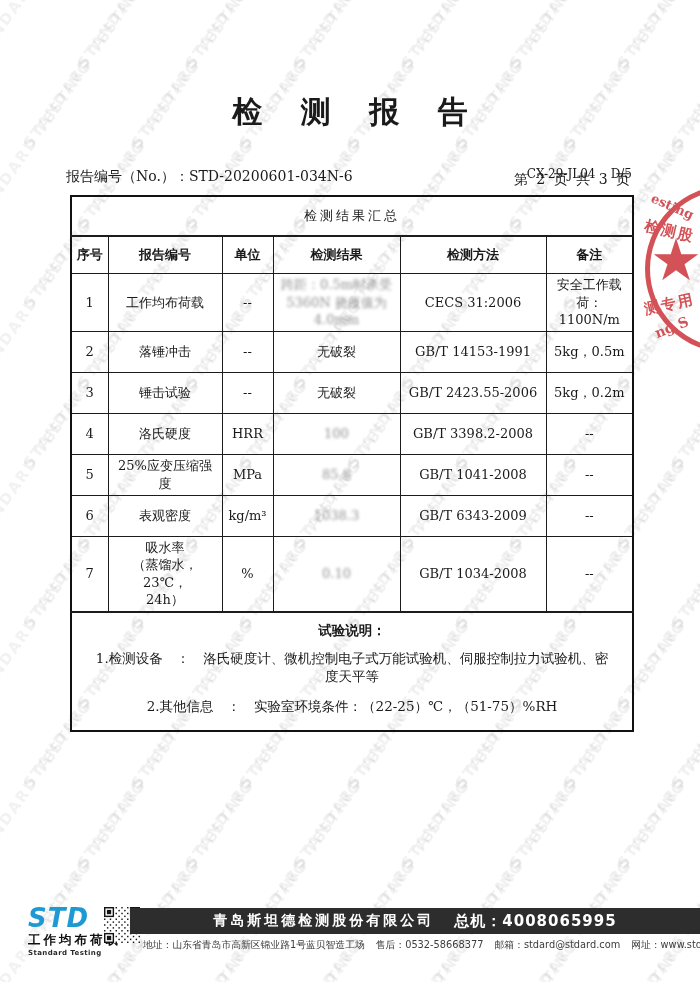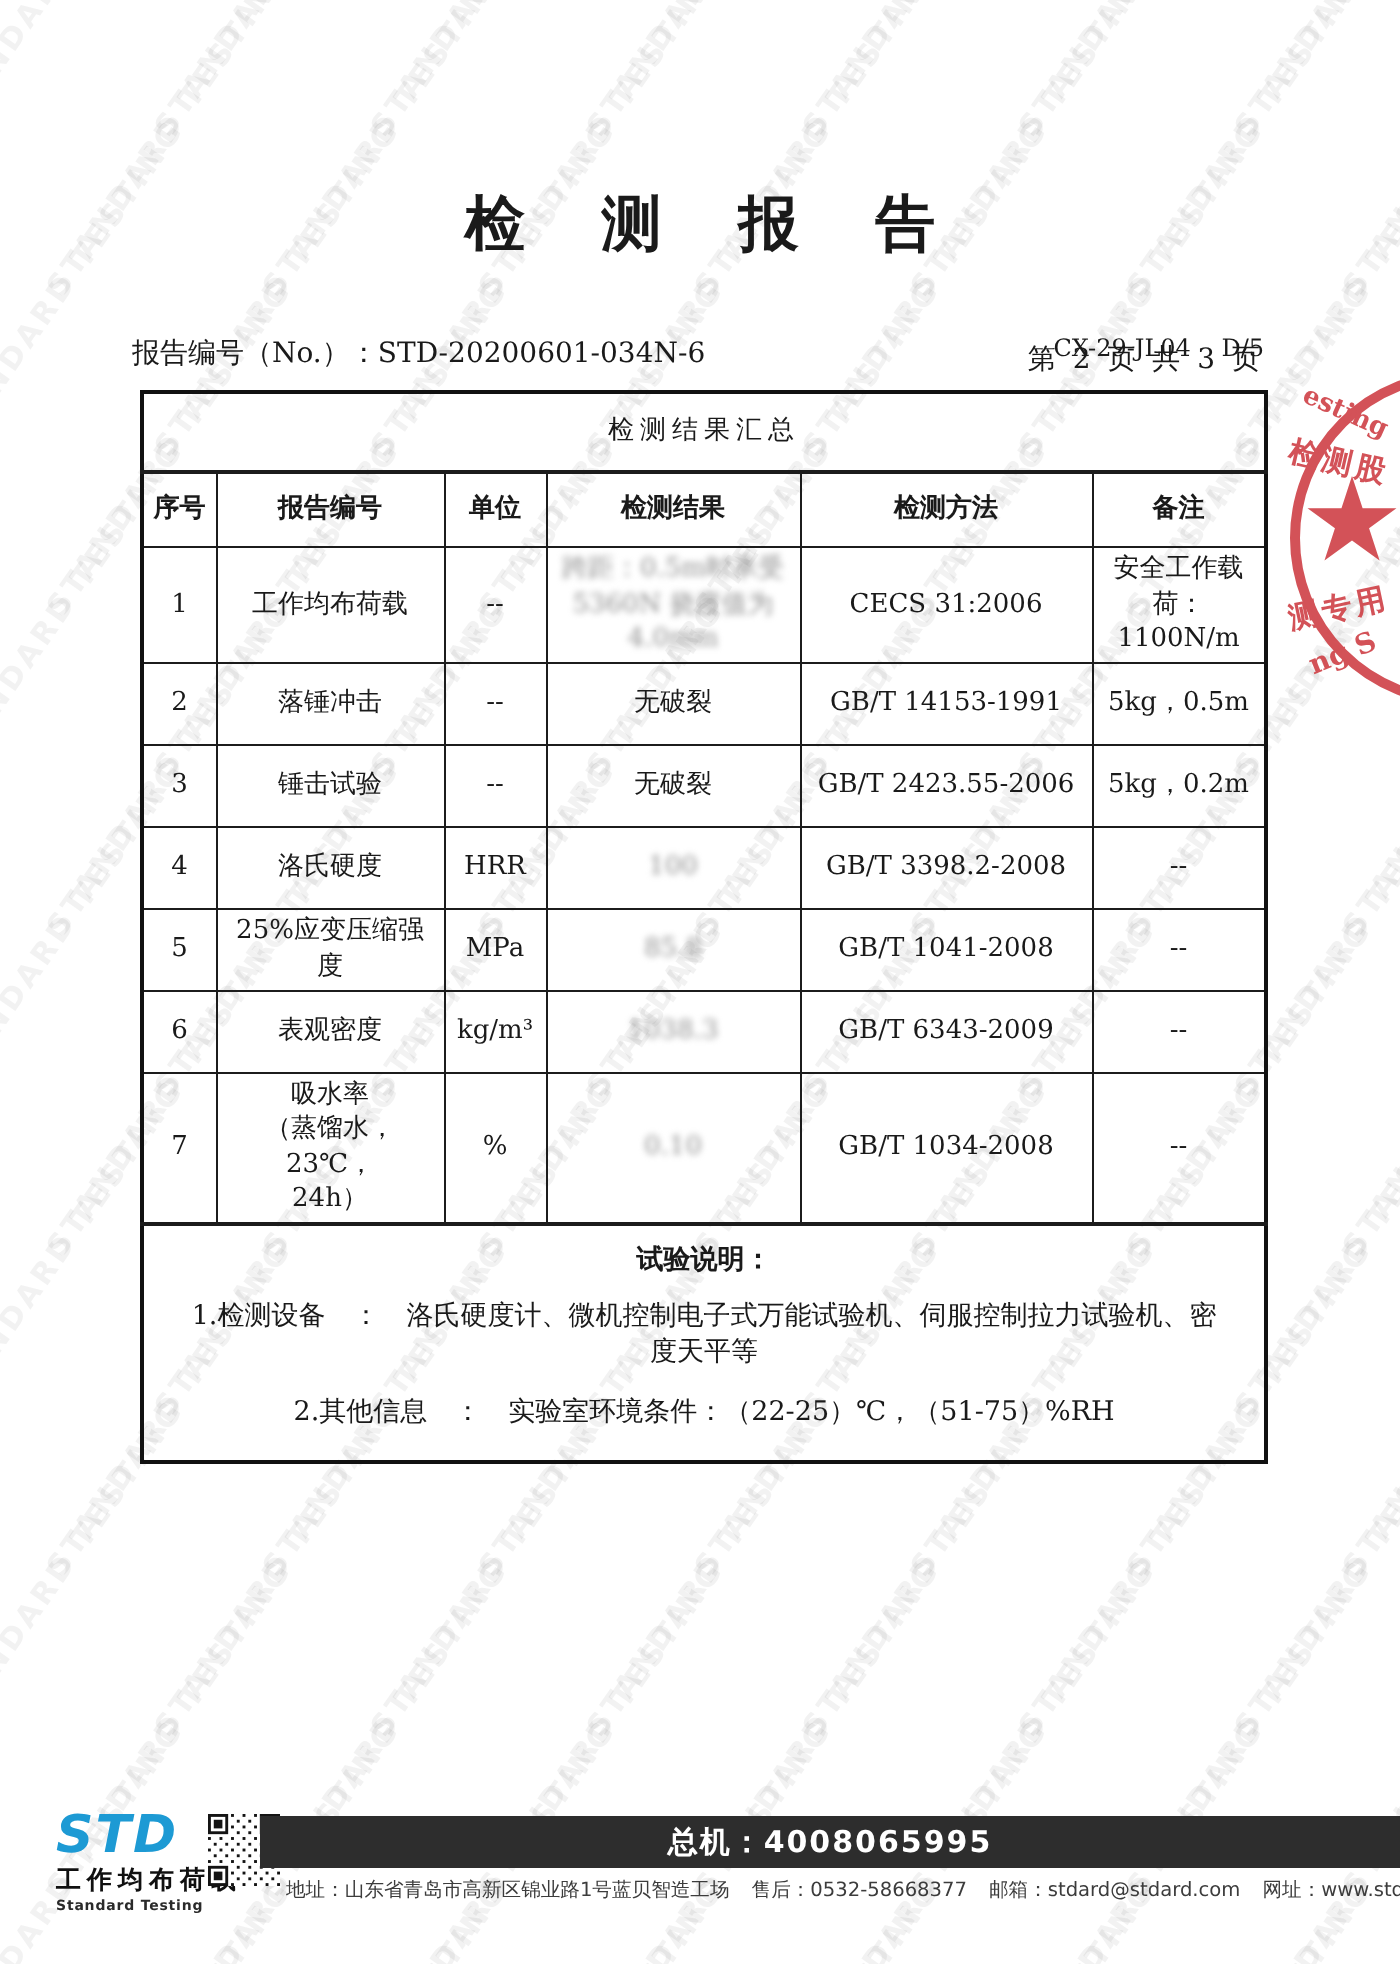--- a/index.html
+++ b/index.html
@@ -366,20 +366,21 @@
     <rect x="2" y="2" width="3" height="3" fill="#141414"></rect>
     <rect x="18" y="0" width="7" height="7" fill="#141414"></rect>
     <rect x="19" y="1" width="5" height="5" fill="#ffffff"></rect>
     <rect x="20" y="2" width="3" height="3" fill="#141414"></rect>
     <rect x="0" y="18" width="7" height="7" fill="#141414"></rect>
     <rect x="1" y="19" width="5" height="5" fill="#ffffff"></rect>
     <rect x="2" y="20" width="3" height="3" fill="#141414"></rect>
   </svg>
 
 <div class="footer-bar">
+  <span class="bar-company">青岛斯坦德检测股份有限公司</span>
   <span class="bar-phone">总机：4008065995</span>
 </div>
 
 <div class="footer-contact">
   <span>地址：山东省青岛市高新区锦业路1号蓝贝智造工场</span>
   <span>售后：0532-58668377</span>
   <span>邮箱：stdard@stdard.com</span>
   <span>网址：www.stdetest.com</span>
 </div>
 

